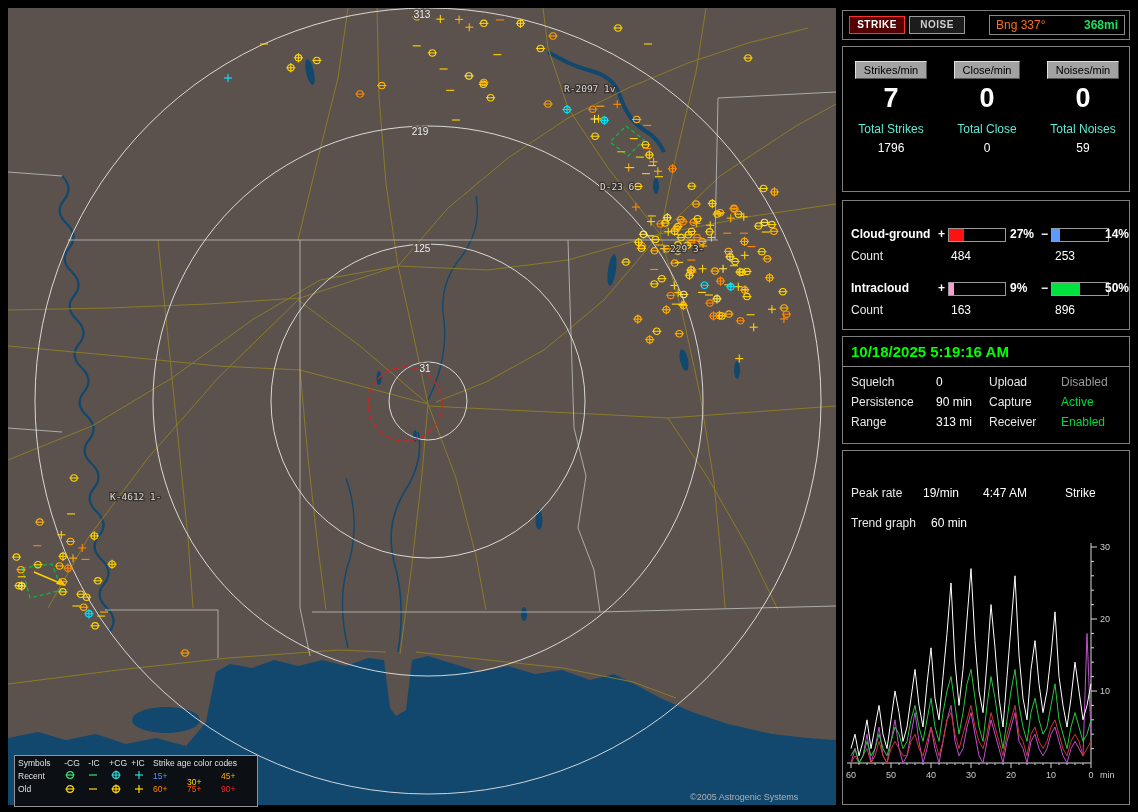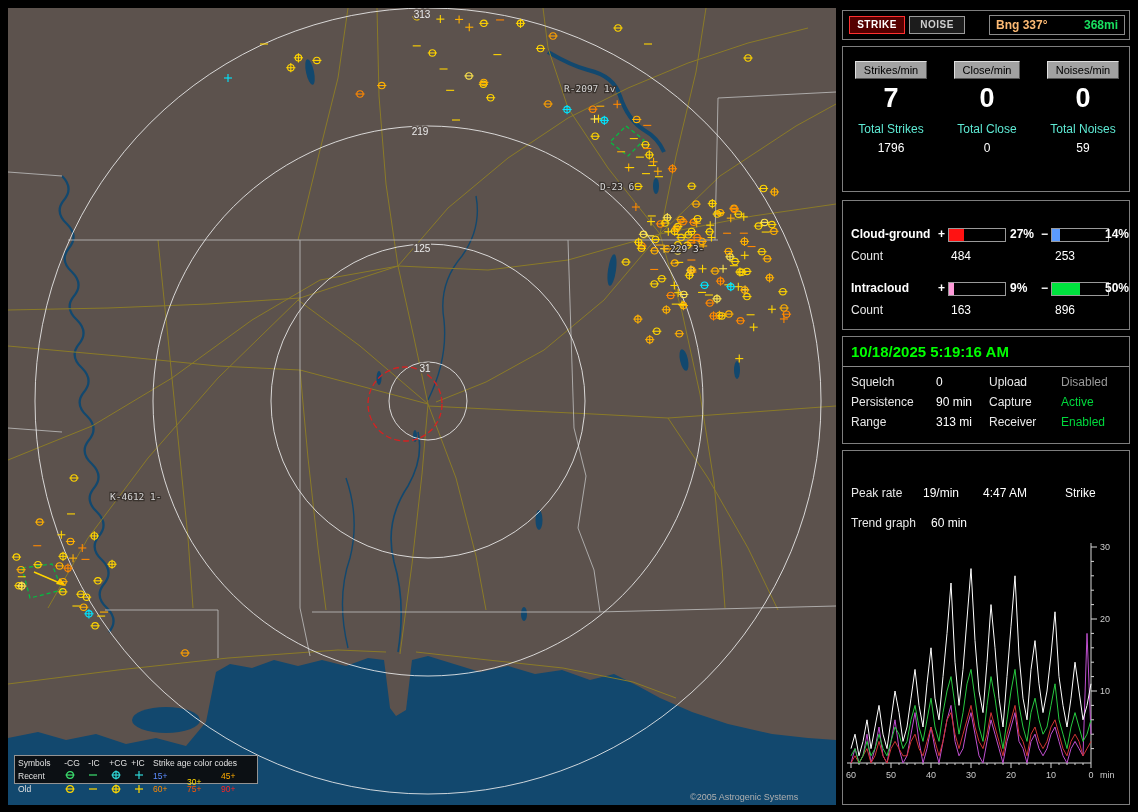--- a/index.html
+++ b/index.html
@@ -9,21 +9,21 @@
   .ringlab{font:10px "Liberation Sans",sans-serif;fill:#ececec;stroke:#5c524d;stroke-width:3px;paint-order:stroke;}
   .celllab{font:9.5px "DejaVu Sans Mono",monospace;fill:#d6d6d6;stroke:#3a332e;stroke-width:2.5px;paint-order:stroke;}
   .axlab{font:9px "Liberation Sans",sans-serif;fill:#cccccc;}
   .box{position:absolute;background:#000;border:1px solid #7e7e7e;box-sizing:border-box;}
   .btn{position:absolute;height:18px;line-height:16px;text-align:center;font-size:10px;font-weight:bold;
        box-sizing:border-box;letter-spacing:0.5px;cursor:default;}
   .strike-btn{background:#550000;border:1px solid #ff3030;color:#fff;}
   .noise-btn{background:#1c1c1c;border:1px solid #9a9a9a;color:#cfcfcf;}
   .bngbox{position:absolute;border:1px solid #8a8a8a;background:#000;display:flex;
           justify-content:space-between;align-items:center;padding:0 6px;box-sizing:border-box;}
-  .bng{color:#fdba74;font-weight:bold;font-size:12px;}
+  .bng{color:#f97316;font-weight:normal;font-size:12px;}
   .bngv{color:#19e060;font-weight:bold;font-size:12px;}
   .ratecol{position:absolute;top:0;width:96px;height:100%;text-align:center;}
   .ratebtn{display:inline-block;margin-top:14px;padding:2px 8px;background:#a2a2a2;color:#000;
            font-size:11px;border:1px solid;border-color:#e0e0e0 #555 #555 #e0e0e0;}
   .rateval{margin-top:4px;font-size:27px;font-weight:bold;color:#fff;}
   .ratelab{margin-top:8px;font-size:12px;color:#5eead4;}
   .ratetot{margin-top:5px;font-size:12px;color:#fff;}
   .dist-title{position:absolute;left:8px;top:4px;font-size:12px;color:#b8b8b8;width:270px;
               border-bottom:1px solid #888;padding-bottom:3px;}
   .dist-row{position:absolute;left:0;width:100%;height:16px;}
@@ -32,21 +32,21 @@
   .dsign{position:absolute;font-weight:bold;color:#fff;font-size:12px;}
   .dbar{position:absolute;top:1px;width:56px;height:12px;border:1px solid #9a9a9a;background:#000;}
   .dfill{display:block;height:100%;width:0;}
   .dpct{position:absolute;font-weight:bold;font-size:12px;color:#fff;}
   .dcount{position:absolute;font-size:12px;color:#fff;}
   .dtime{position:absolute;left:8px;top:6px;font-size:15px;font-weight:bold;color:#00ff00;}
   .hr{position:absolute;left:0;top:29px;width:100%;border-top:1px solid #888;}
   .srow{position:absolute;left:0;width:100%;height:16px;}
   .sl{position:absolute;font-size:12px;color:#e8e8e8;}
   .sv{position:absolute;font-size:12px;color:#fff;}
-  #map-legend{position:absolute;left:6px;top:747px;width:244px;height:29px;background:rgba(12,12,12,0.92);
+  #map-legend{position:absolute;left:6px;top:747px;width:244px;height:52px;background:rgba(12,12,12,0.92);
               border:1px solid #939393;box-sizing:border-box;}
   .lg{position:absolute;font-size:8.5px;color:#e0e0e0;white-space:nowrap;}
   .symrow{position:absolute;display:flex;width:92px;height:13px;}
   #map-copyright{position:absolute;left:682px;top:784px;font-size:9px;color:#b0b0b0;}
 </style>
 </head>
 <body>
 
 <div id="map-panel">
   <svg id="mapsvg" width="828" height="797" viewBox="0 0 828 797" style="position:absolute;left:0;top:0">

